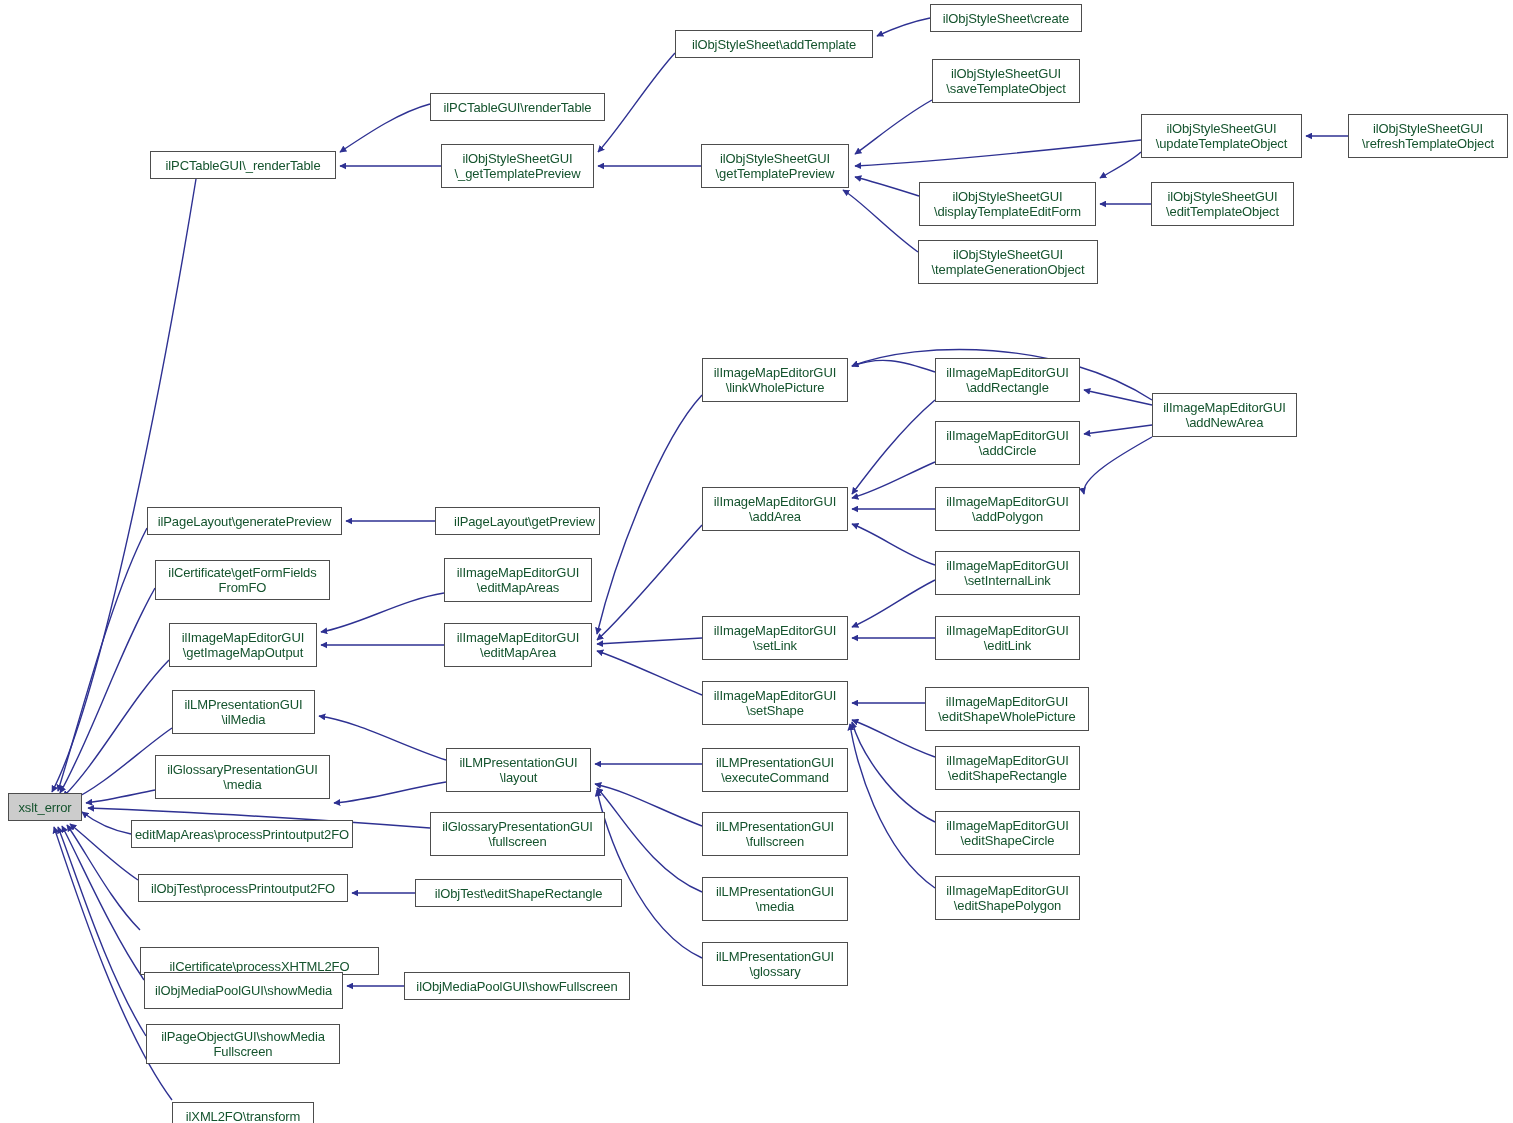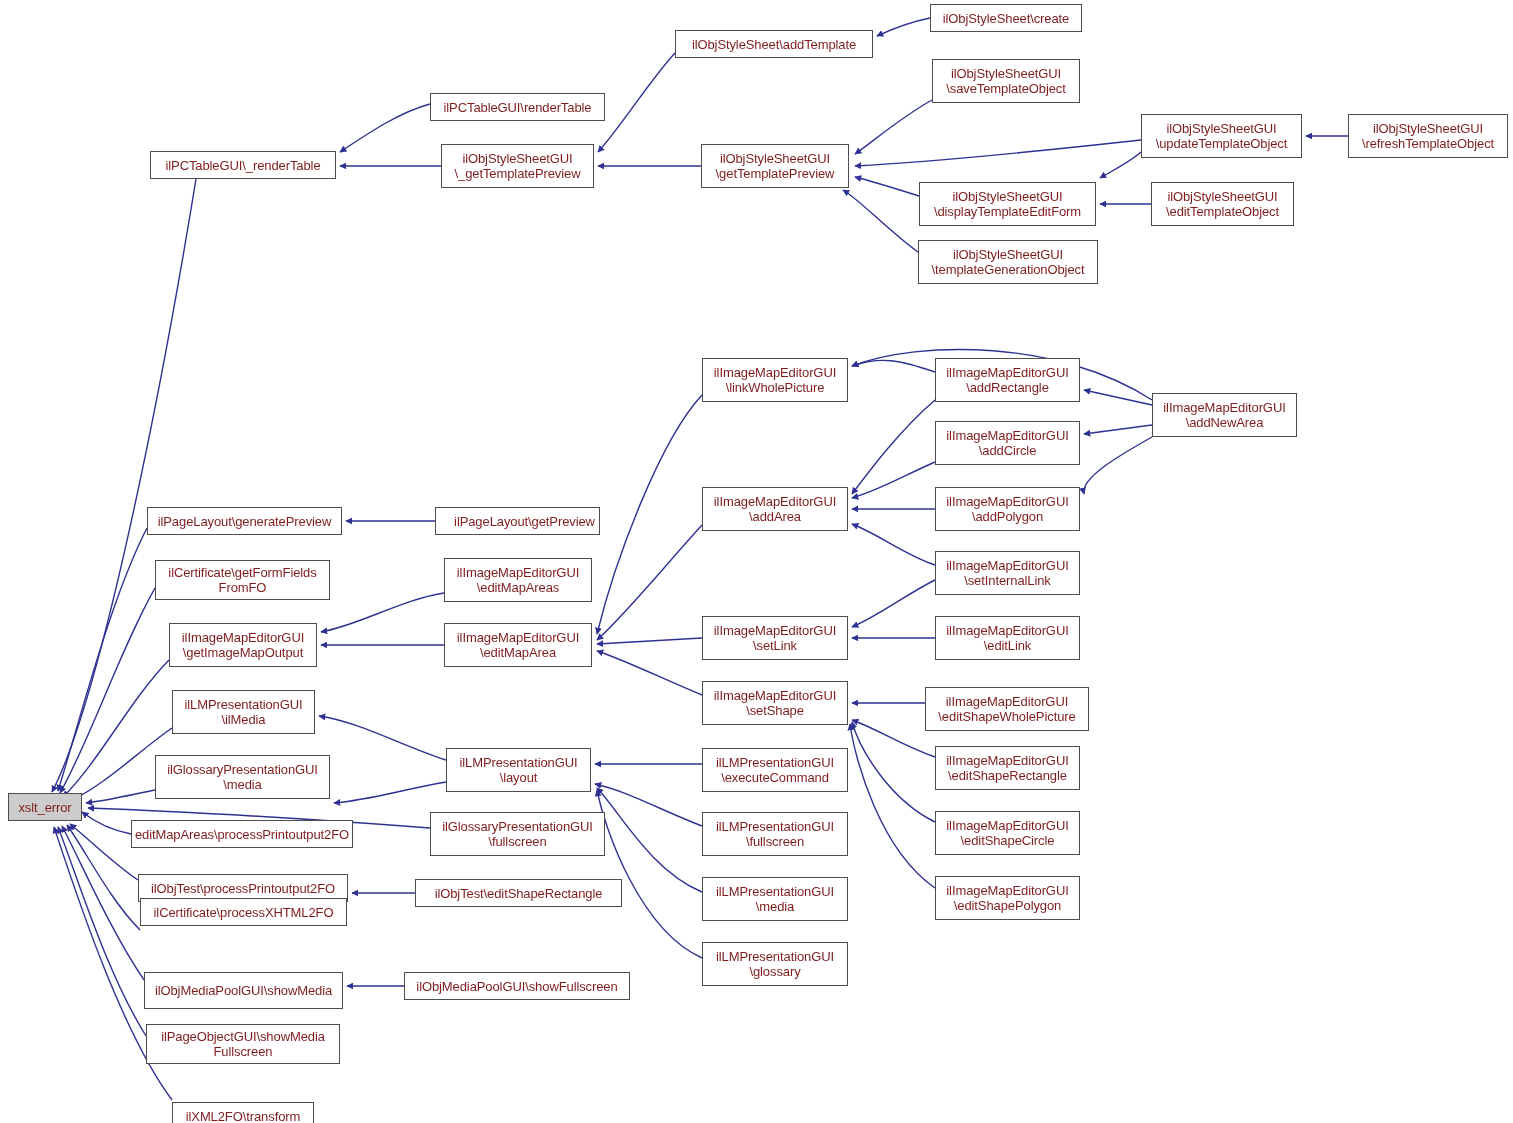--- a/index.html
+++ b/index.html
@@ -17,21 +17,21 @@
     left:0; top:0;
     width:1513px;
     height:1123px;
     pointer-events:none;
   }
   .node{
     position:absolute;
     box-sizing:border-box;
     border:1px solid #4d4d4d;
     background:#ffffff;
-    color:#7f1d1d;
+    color:#14532d;
     font-size:13px;
     line-height:15px;
     display:flex;
     align-items:center;
     justify-content:center;
     text-align:center;
     white-space:pre-line;
     letter-spacing:-0.1px;
     z-index:2;
   }
@@ -182,20 +182,20 @@
 \fullscreen</span></div>
       <div class="node" style="left: 702px; top: 812px; width: 146px; height: 44px;"><span>ilLMPresentationGUI
 \fullscreen</span></div>
       <div class="node" style="left: 702px; top: 877px; width: 146px; height: 44px;"><span>ilLMPresentationGUI
 \media</span></div>
       <div class="node" style="left: 702px; top: 942px; width: 146px; height: 44px;"><span>ilLMPresentationGUI
 \glossary</span></div>
       <div class="node" style="left: 131px; top: 820px; width: 222px; height: 28px;"><span>editMapAreas\processPrintoutput2FO</span></div>
       <div class="node" style="left: 138px; top: 874px; width: 210px; height: 28px;"><span>ilObjTest\processPrintoutput2FO</span></div>
       <div class="node" style="left: 415px; top: 879px; width: 207px; height: 28px;"><span>ilObjTest\editShapeRectangle</span></div>
-      <div class="node" style="left: 140px; top: 898px; width: 207px; height: 28px;"><span>ilCertificate\processXHTML2FO</span></div>
+      <div class="node" style="left: 140px; top: 947px; width: 239px; height: 28px; align-items: flex-end;"><span>ilCertificate\processXHTML2FO</span></div>
       <div class="node" style="left: 144px; top: 972px; width: 199px; height: 37px;"><span>ilObjMediaPoolGUI\showMedia</span></div>
       <div class="node" style="left: 404px; top: 972px; width: 226px; height: 28px;"><span>ilObjMediaPoolGUI\showFullscreen</span></div>
       <div class="node" style="left: 146px; top: 1024px; width: 194px; height: 40px;"><span>ilPageObjectGUI\showMedia
 Fullscreen</span></div>
       <div class="node" style="left: 172px; top: 1090px; width: 142px; height: 28px; margin-top: 12px;"><span>ilXML2FO\transform</span></div>
     </div>
 </div>
 
 </body></html>

